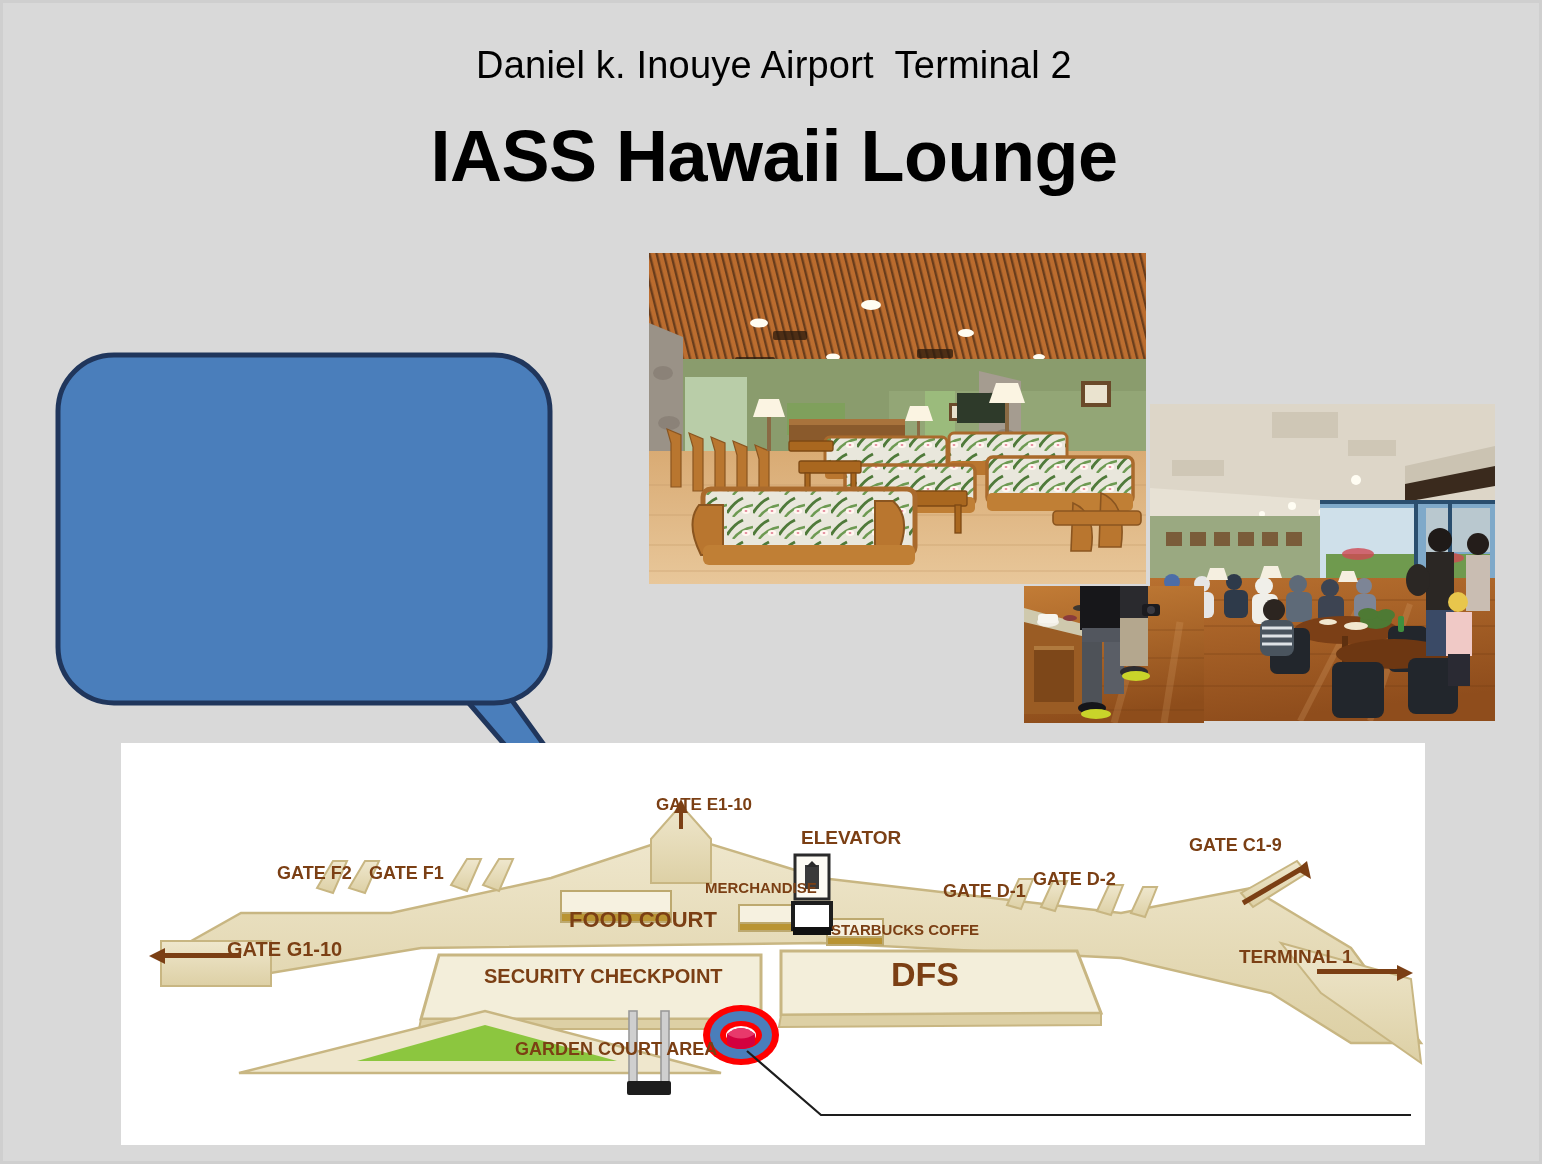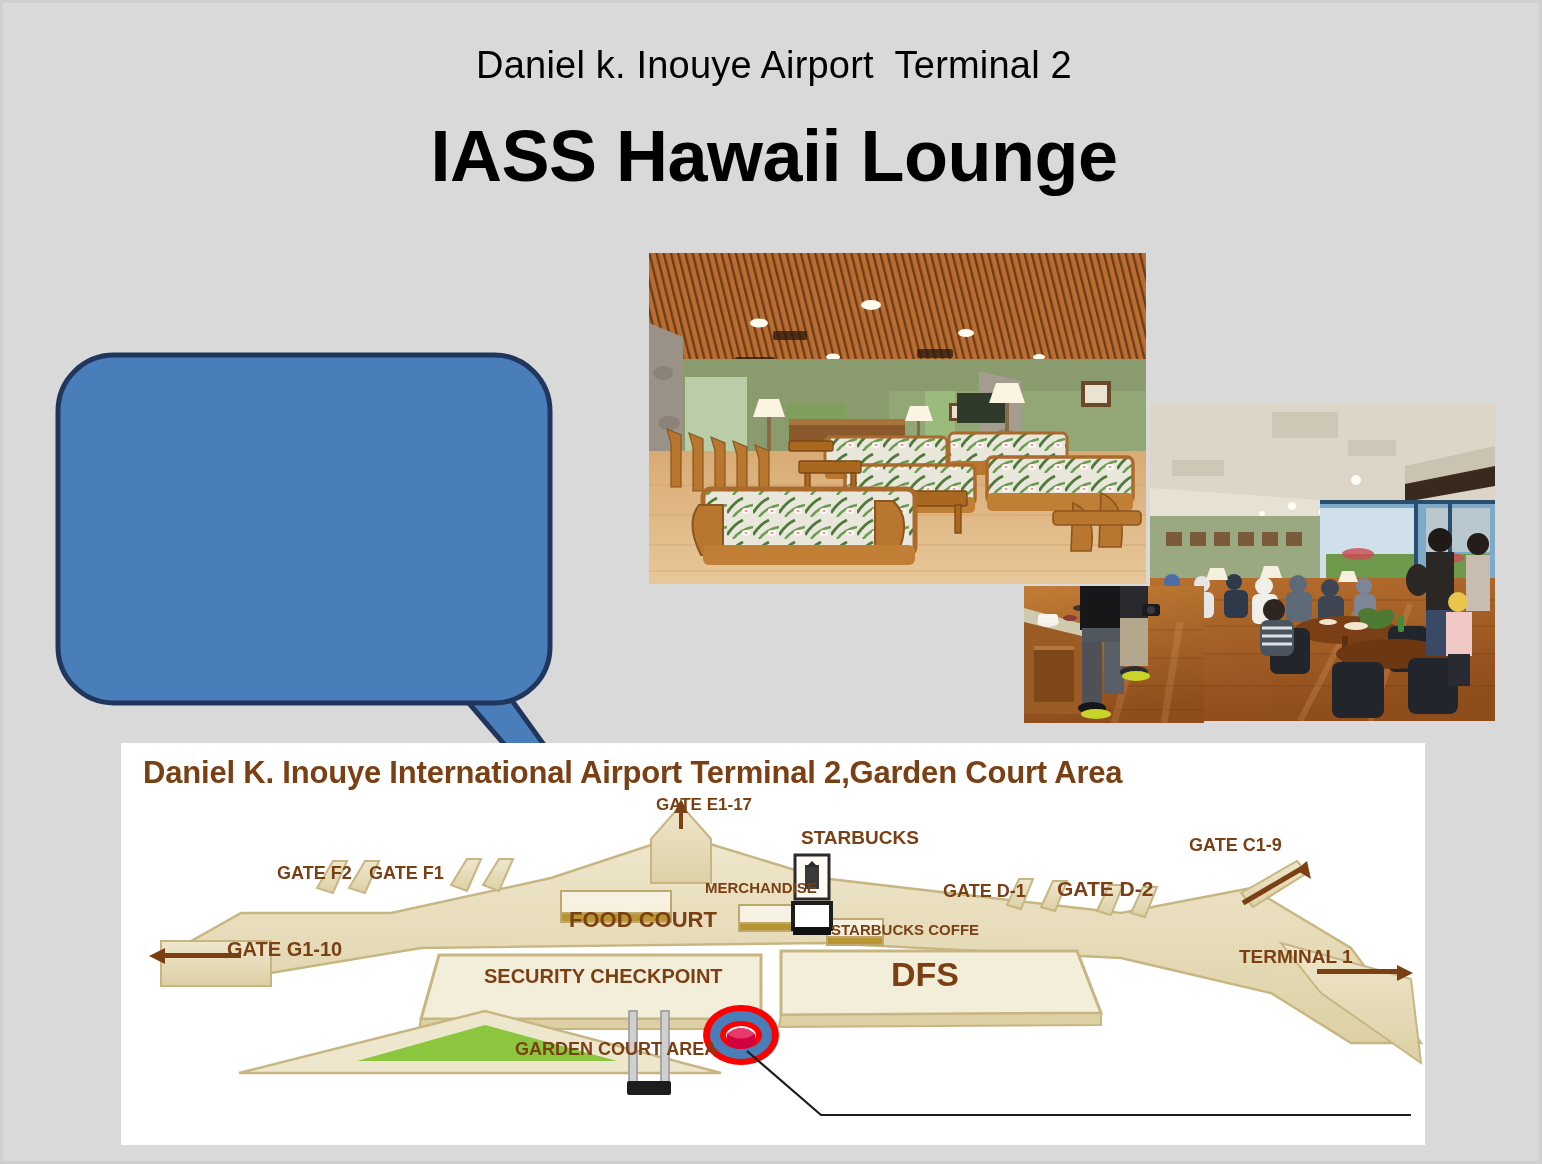--- a/index.html
+++ b/index.html
@@ -442,21 +442,20 @@
       </g>
 
       <g fill="#1b1b1f">
           <rect x="118" y="18" width="18" height="12" rx="3"></rect>
           <circle cx="127" cy="24" r="4" fill="#3a3a42"></circle>
         </g>
     </svg>
   </div>
 
   <div class="mapcard">
-    <div class="map-title">Daniel K. Inouye International Airport Terminal 2,Garden Court Area</div>
 
     <svg width="1304" height="402" viewBox="0 0 1304 402" style="position:absolute;left:0;top:0;">
       <defs>
         <linearGradient id="terr" x1="0" y1="0" x2="0" y2="1">
           <stop offset="0" stop-color="#efe7cd"></stop>
             <stop offset="1" stop-color="#ddd0a5"></stop>
         </linearGradient>
       </defs>
 
       <path d="M40 215 L120 170 L270 170 L430 135 L560 92 L700 135 L1000 170 L1130 145 L1230 205
@@ -534,28 +533,28 @@
         <ellipse cx="620" cy="292" rx="31" ry="24" fill="#4a7ebb"></ellipse>
         <ellipse cx="620" cy="292" rx="21" ry="14" fill="#ff0000"></ellipse>
         <ellipse cx="620" cy="292" rx="15" ry="9" fill="#ffffff"></ellipse>
         <path d="M606 291 q14 -12 28 0 v10 q-14 10 -28 0 z" fill="#d3003f"></path>
         <path d="M606 291 q14 -12 28 0 q-14 9 -28 0 z" fill="#e8396b"></path>
       </g>
 
       <path d="M626 308 L700 372 L1290 372" stroke="#1d1d1d" stroke-width="2.2" fill="none"></path>
     </svg>
 
-    <div class="mlabel" style="left:535px;top:52px;font-size:17px;">GATE E1-17</div>
-    <div class="mlabel" style="left:680px;top:84px;font-size:19px;">STARBUCKS</div>
+    <div class="mlabel" style="left:535px;top:52px;font-size:17px;">GATE E1-10</div>
+    <div class="mlabel" style="left:680px;top:84px;font-size:19px;">ELEVATOR</div>
     <div class="mlabel" style="left:1068px;top:92px;font-size:18px;">GATE C1-9</div>
     <div class="mlabel" style="left:156px;top:120px;font-size:18px;">GATE F2</div>
     <div class="mlabel" style="left:248px;top:120px;font-size:18px;">GATE F1</div>
     <div class="mlabel" style="left:584px;top:136px;font-size:15px;">MERCHANDISE</div>
     <div class="mlabel" style="left:822px;top:126px;font-size:18px;margin-top:12px;">GATE D-1</div>
-    <div class="mlabel" style="left:936px;top:126px;font-size:21px;margin-top:8px;">GATE D-2</div>
+    <div class="mlabel" style="left:912px;top:126px;font-size:18px;">GATE D-2</div>
     <div class="mlabel" style="left:448px;top:164px;font-size:22px;">FOOD COURT</div>
     <div class="mlabel" style="left:710px;top:178px;font-size:15px;">STARBUCKS COFFE</div>
     <div class="mlabel" style="left:106px;top:195px;font-size:20px;">GATE G1-10</div>
     <div class="mlabel" style="left:1118px;top:203px;font-size:19px;">TERMINAL 1</div>
     <div class="mlabel" style="left:363px;top:222px;font-size:20px;">SECURITY CHECKPOINT</div>
     <div class="mlabel" style="left:770px;top:212px;font-size:34px;">DFS</div>
     <div class="mlabel" style="left:394px;top:296px;font-size:18px;">GARDEN COURT AREA</div>
 
   </div>
 

